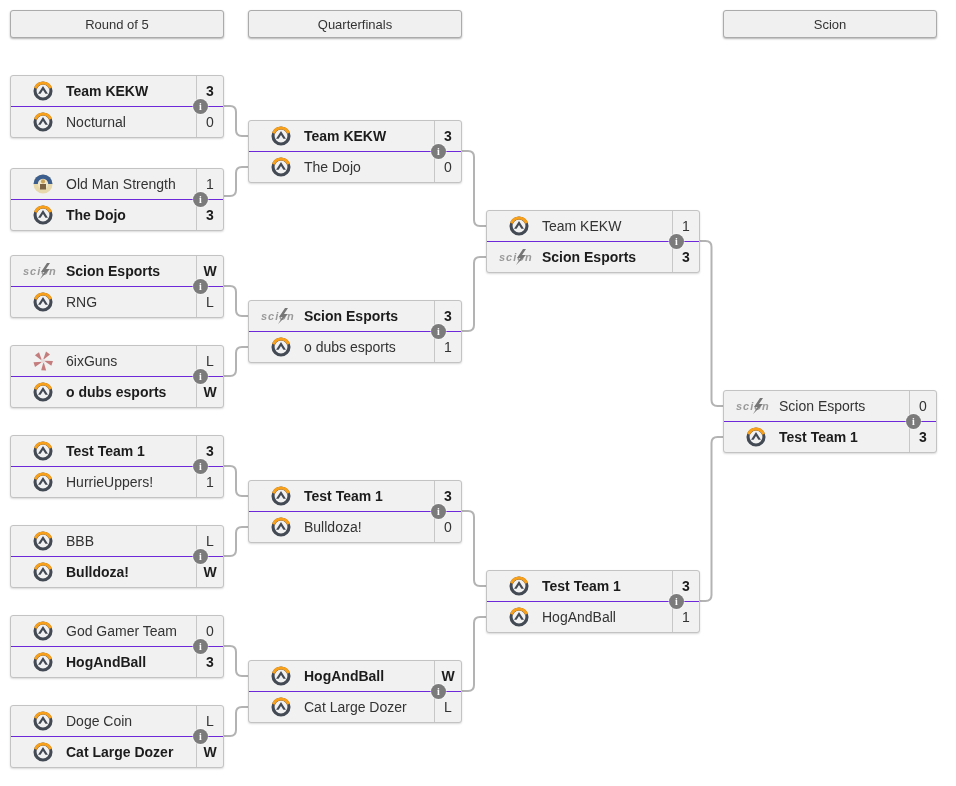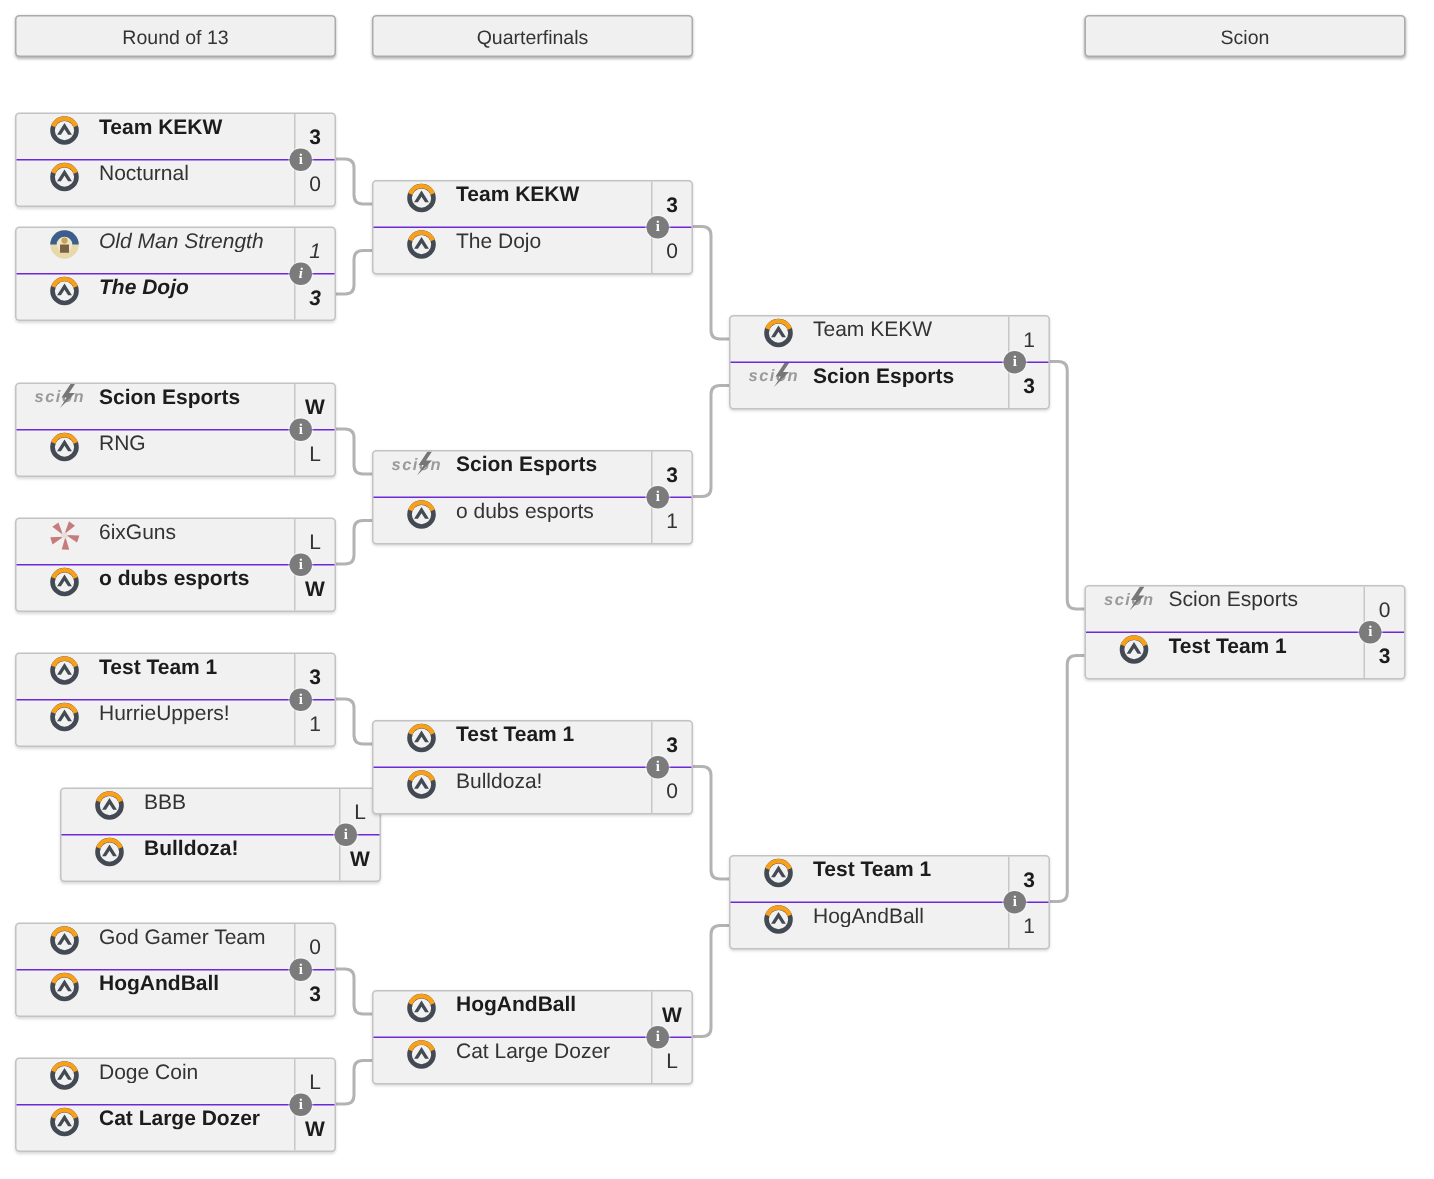--- a/index.html
+++ b/index.html
@@ -11,21 +11,21 @@
     background:#f0f0f0;border:1px solid #ababab;border-radius:3px;
     box-shadow:0 1px 2px rgba(0,0,0,0.3);
     display:flex;align-items:center;justify-content:center;
     font-size:13px;color:#333;z-index:2;
   }
   .match{
     position:absolute;width:214px;box-sizing:border-box;
     background:#f1f1f1;border:1px solid #c3c3c3;border-radius:3px;
     box-shadow:0 1px 2px rgba(0,0,0,0.15);z-index:2;
   }
-  .team{display:flex;align-items:flex-start;height:30px;cursor:pointer;}
+  .team{display:flex;align-items:center;height:30px;cursor:pointer;}
   .team + .team{border-top:1px solid #6d28d9;}
   .logo{flex:0 0 46px;padding-left:9px;display:flex;align-items:center;justify-content:center;}
   .name{flex:1;font-size:14px;color:#333;white-space:nowrap;overflow:hidden;padding-right:4px;}
   .score{
     flex:0 0 26px;align-self:stretch;display:flex;align-items:center;justify-content:center;
     border-left:1px solid #c7c7c7;font-size:14px;color:#333;
   }
   .team.winner .name,.team.winner .score{font-weight:bold;color:#1c1c1c;}
   .info-icon{
     position:absolute;right:15px;top:50%;width:15px;height:15px;margin-top:-7.5px;
@@ -49,21 +49,21 @@
       <path d="M224 646 L230 646 Q236 646 236 652 L236 670 Q236 676 242 676 L248 676" fill="none" stroke="#b3b3b3" stroke-width="2" stroke-linejoin="round"></path>
       <path d="M224 736 L230 736 Q236 736 236 730 L236 713 Q236 707 242 707 L248 707" fill="none" stroke="#b3b3b3" stroke-width="2" stroke-linejoin="round"></path>
       <path d="M462 151 L468 151 Q474 151 474 157 L474 220 Q474 226 480 226 L486 226" fill="none" stroke="#b3b3b3" stroke-width="2" stroke-linejoin="round"></path>
       <path d="M462 331 L468 331 Q474 331 474 325 L474 263 Q474 257 480 257 L486 257" fill="none" stroke="#b3b3b3" stroke-width="2" stroke-linejoin="round"></path>
       <path d="M462 511 L468 511 Q474 511 474 517 L474 580 Q474 586 480 586 L486 586" fill="none" stroke="#b3b3b3" stroke-width="2" stroke-linejoin="round"></path>
       <path d="M462 691 L468 691 Q474 691 474 685 L474 623 Q474 617 480 617 L486 617" fill="none" stroke="#b3b3b3" stroke-width="2" stroke-linejoin="round"></path>
       <path d="M700 241 L705.5 241 Q711.5 241 711.5 247 L711.5 400 Q711.5 406 717.5 406 L723 406" fill="none" stroke="#b3b3b3" stroke-width="2" stroke-linejoin="round"></path>
       <path d="M700 601 L705.5 601 Q711.5 601 711.5 595 L711.5 443 Q711.5 437 717.5 437 L723 437" fill="none" stroke="#b3b3b3" stroke-width="2" stroke-linejoin="round"></path>
     </svg>
 
-  <div class="round-header" style="left:10px">Round of 13</div>
+  <div class="round-header" style="left:10px">Round of 5</div>
   <div class="round-header" style="left:248px">Quarterfinals</div>
   <div class="round-header" style="left:723px">Scion</div>
 <div class="match" style="left: 10px; top: 75px;">
     <div class="team winner">
       <span class="logo">
           <svg width="22" height="22" viewBox="0 0 24 24">
             <circle cx="12" cy="12" r="8.7" fill="none" stroke="#434a54" stroke-width="3.4"></circle>
             <path d="M3.83 9 A8.7 8.7 0 0 1 20.17 9" fill="none" stroke="#f9a01b" stroke-width="3.4"></path>
             <path d="M12 6.6 L17.4 15 L14.6 15 L12 11 L9.4 15 L6.6 15 Z" fill="#434a54"></path>
           </svg>
@@ -77,21 +77,21 @@
             <circle cx="12" cy="12" r="8.7" fill="none" stroke="#434a54" stroke-width="3.4"></circle>
             <path d="M3.83 9 A8.7 8.7 0 0 1 20.17 9" fill="none" stroke="#f9a01b" stroke-width="3.4"></path>
             <path d="M12 6.6 L17.4 15 L14.6 15 L12 11 L9.4 15 L6.6 15 Z" fill="#434a54"></path>
           </svg>
         </span>
       <span class="name">Nocturnal</span>
       <span class="score">0</span>
     </div>
     <div class="info-icon">i</div>
   </div>
-    <div class="match" style="left: 10px; top: 151px; font-style: italic;">
+    <div class="match" style="left: 10px; top: 168px;">
     <div class="team">
       <span class="logo">
           <svg width="22" height="22" viewBox="0 0 22 22">
             <circle cx="11" cy="11" r="9.5" fill="#e7d9ac"></circle>
             <path d="M1.5 11 a9.5 9.5 0 0 1 19 0 Z" fill="#3c5e8e"></path>
             <circle cx="11" cy="11" r="5.2" fill="#f0e6c8"></circle>
             <path d="M8 11 h6 v5.5 h-6 Z" fill="#7a6243"></path>
             <circle cx="11" cy="8.4" r="2.1" fill="#caa35a"></circle>
           </svg>
         </span>
@@ -183,21 +183,21 @@
             <circle cx="12" cy="12" r="8.7" fill="none" stroke="#434a54" stroke-width="3.4"></circle>
             <path d="M3.83 9 A8.7 8.7 0 0 1 20.17 9" fill="none" stroke="#f9a01b" stroke-width="3.4"></path>
             <path d="M12 6.6 L17.4 15 L14.6 15 L12 11 L9.4 15 L6.6 15 Z" fill="#434a54"></path>
           </svg>
         </span>
       <span class="name">HurrieUppers!</span>
       <span class="score">1</span>
     </div>
     <div class="info-icon">i</div>
   </div>
-    <div class="match" style="left: 10px; top: 525px; margin-left: 30px;">
+    <div class="match" style="left: 10px; top: 525px;">
     <div class="team">
       <span class="logo">
           <svg width="22" height="22" viewBox="0 0 24 24">
             <circle cx="12" cy="12" r="8.7" fill="none" stroke="#434a54" stroke-width="3.4"></circle>
             <path d="M3.83 9 A8.7 8.7 0 0 1 20.17 9" fill="none" stroke="#f9a01b" stroke-width="3.4"></path>
             <path d="M12 6.6 L17.4 15 L14.6 15 L12 11 L9.4 15 L6.6 15 Z" fill="#434a54"></path>
           </svg>
         </span>
       <span class="name">BBB</span>
       <span class="score">L</span>

